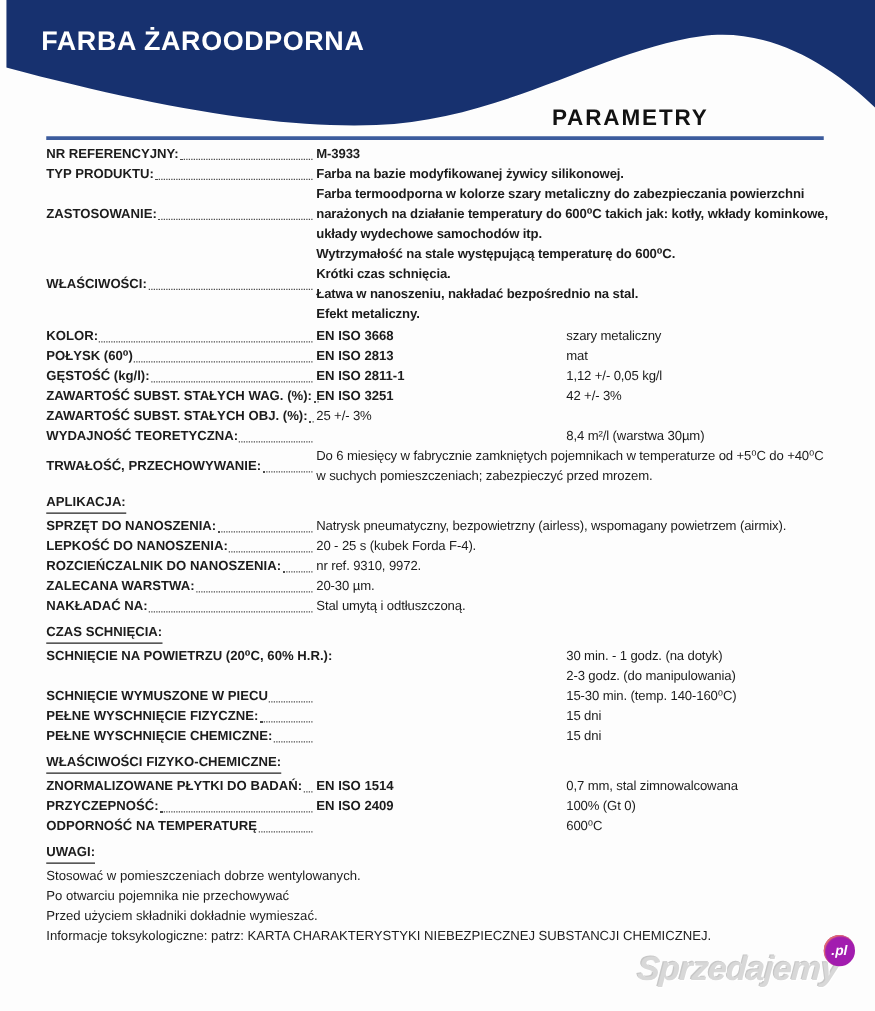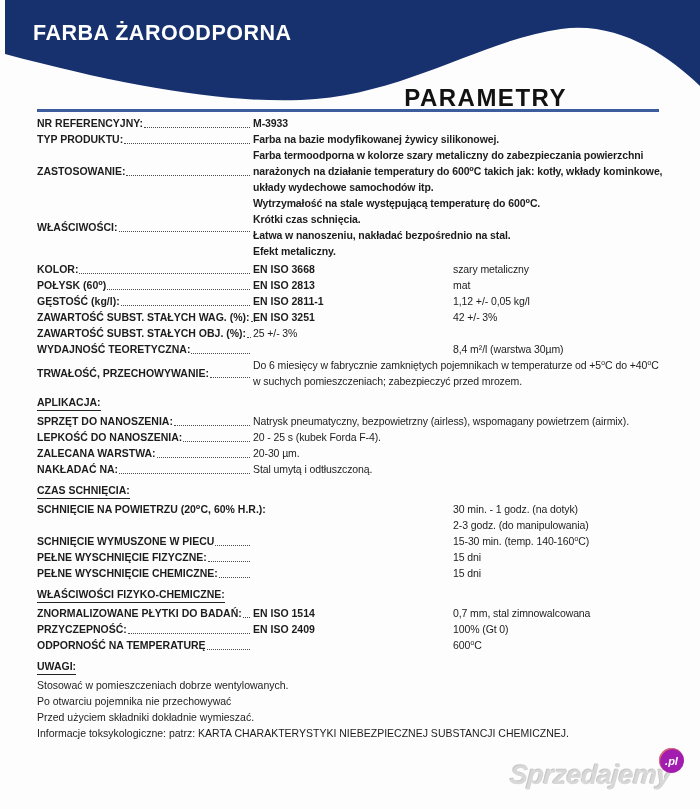--- a/index.html
+++ b/index.html
@@ -10,21 +10,21 @@
   }
   
   .hdr{position:absolute;left:0;top:0;width:608px;height:113px}
   .hdr svg{position:absolute;left:5px;top:0;display:block}
   .title{
     position:absolute;left:33px;top:21px;color:#ffffff;
     font-weight:bold;font-size:21.5px;letter-spacing:.5px;white-space:nowrap;
   }
   .param{
     position:absolute;top:84px;right:41px;color:#121212;
-    font-weight:bold;font-size:24px;letter-spacing:1.5px;white-space:nowrap;
+    font-weight:bold;font-size:18px;letter-spacing:1.5px;white-space:nowrap;
   }
   .rule{position:absolute;top:109px;left:37px;width:622px;height:3px;background:#3c5c9d}
   
   .content{
     position:absolute;left:37px;top:115px;width:648px;
     font-size:10.5px;line-height:16px;
   }
   .row{display:flex;align-items:center}
   .lc{flex:0 0 216px;width:216px;display:flex;font-weight:bold;min-width:0}
   .lc.wide{flex:0 0 416px;width:416px}
@@ -174,20 +174,27 @@
   </div>
   <div class="row">
     <div class="lc">
         <span class="lbl">LEPKOŚĆ DO NANOSZENIA:</span>
         <span class="dots"></span>
       </div>
     <div class="val">20 - 25 s (kubek Forda F-4).</div>
   </div>
   <div class="row">
     <div class="lc">
+        <span class="lbl">ROZCIEŃCZALNIK DO NANOSZENIA:</span>
+        <span class="dots"></span>
+      </div>
+    <div class="val">nr ref. 9310, 9972.</div>
+  </div>
+  <div class="row">
+    <div class="lc">
         <span class="lbl">ZALECANA WARSTWA:</span>
         <span class="dots"></span>
       </div>
     <div class="val">20-30 µm.</div>
   </div>
   <div class="row">
     <div class="lc">
         <span class="lbl">NAKŁADAĆ NA:</span>
         <span class="dots"></span>
       </div>

